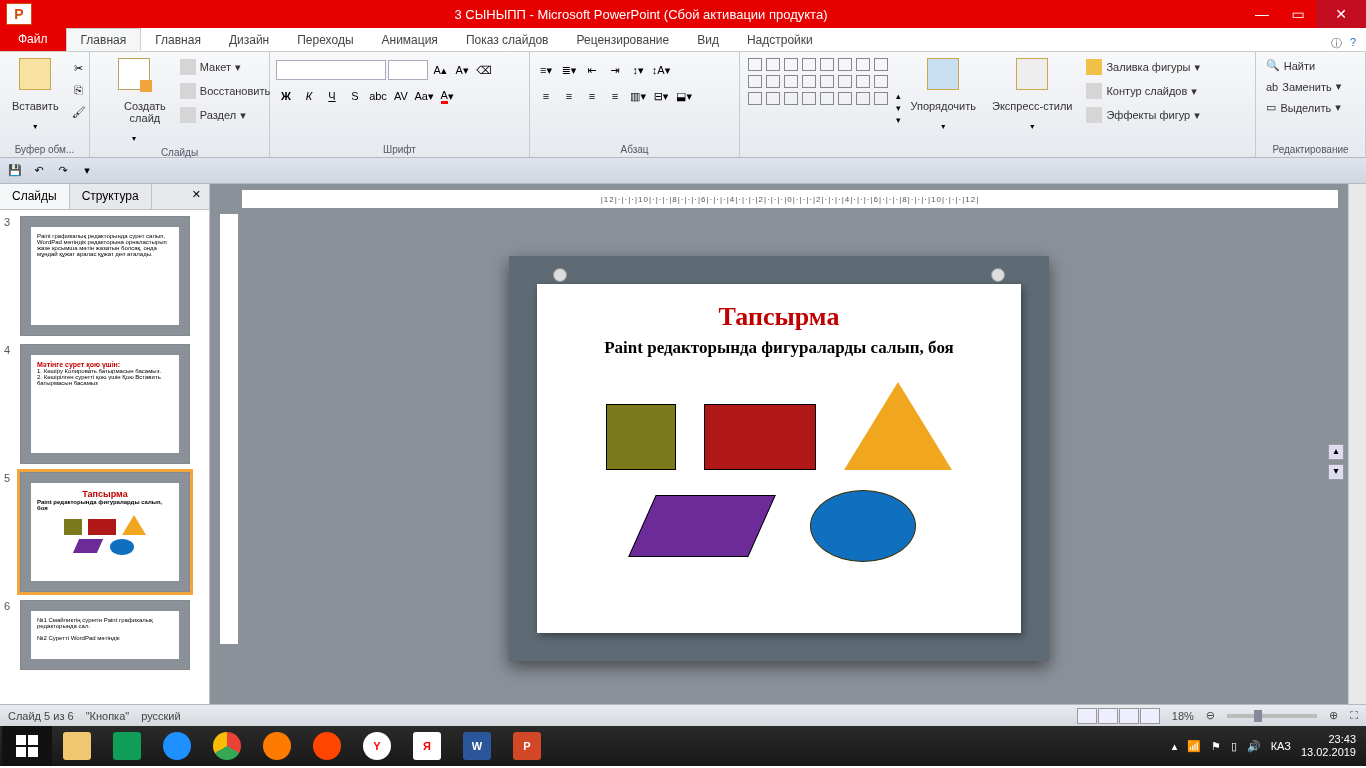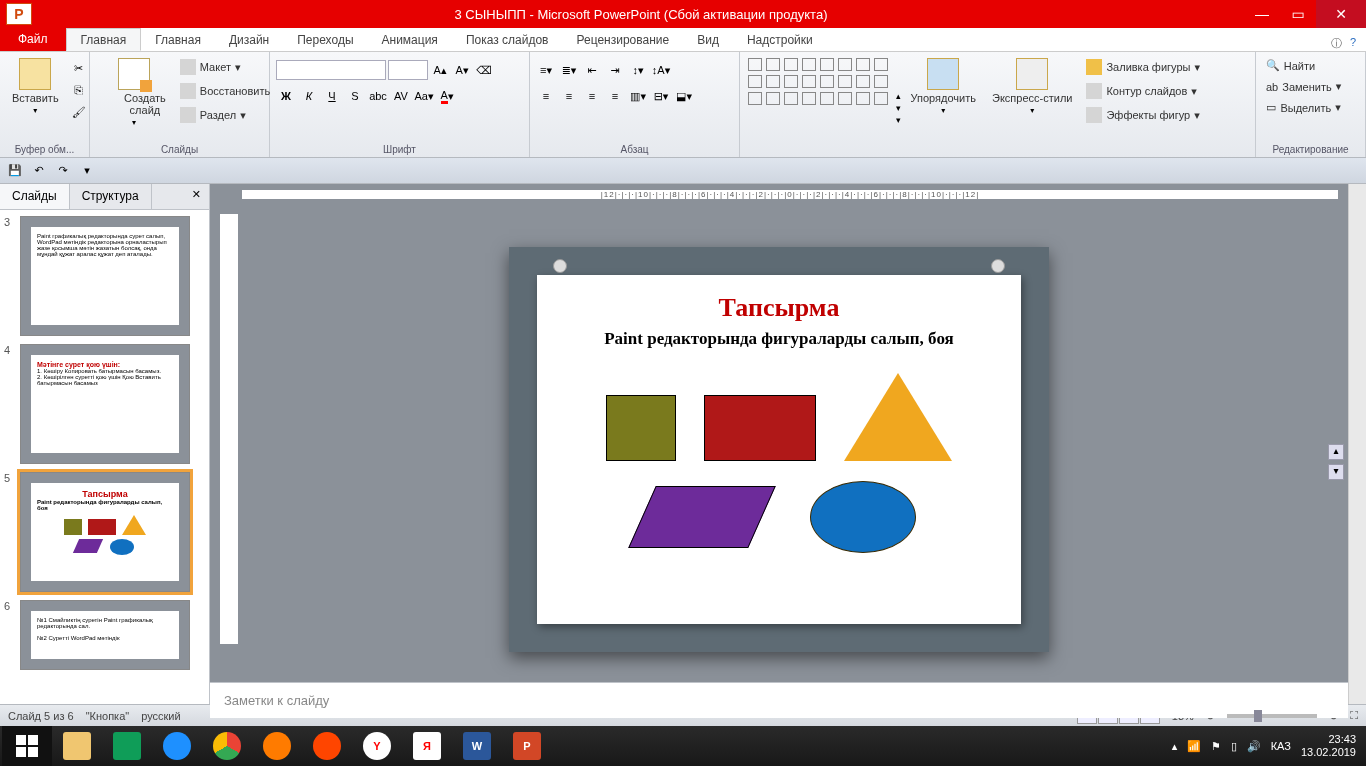--- a/index.html
+++ b/index.html
@@ -12,21 +12,21 @@
 .titlebar .winbtn.close{background:#c40d20;width:50px;}
 .tabs{height:24px;background:#fff;border-bottom:1px solid #ccc;display:flex;align-items:flex-end;}
 .file-tab{background:#e60000;color:#fff;padding:4px 18px;height:24px;display:flex;align-items:center;font-size:12px;}
 .tab{padding:4px 14px;height:23px;display:flex;align-items:center;font-size:12px;color:#444;cursor:pointer;}
 .tab.active{background:#f5f6f7;border:1px solid #ccc;border-bottom:1px solid #f5f6f7;}
 .tabs-right{margin-left:auto;display:flex;gap:8px;padding-right:10px;color:#666;}
 .ribbon{height:106px;background:linear-gradient(#f7f8fa,#e6e9ee);border-bottom:1px solid #b5b9bf;display:flex;}
 .group{border-right:1px solid #c7cbd1;padding:4px 6px 0;display:flex;flex-direction:column;}
 .group-body{flex:1;display:flex;gap:4px;}
 .group-label{text-align:center;font-size:10px;color:#556;padding:2px 0;position:relative;}
-.bigbtn{display:flex;flex-direction:column;align-items:center;justify-content:flex-start;padding:2px 6px;gap:2px;cursor:pointer;}
+.bigbtn{display:flex;flex-direction:column;align-items:center;justify-content:flex-start;padding:2px 6px;gap:10px;cursor:pointer;}
 .bigbtn .ic{width:32px;height:32px;background:#f1d27a;border:1px solid #caa74a;}
 .bigbtn .lbl{font-size:11px;color:#333;text-align:center;}
 .smallcol{display:flex;flex-direction:column;gap:2px;justify-content:flex-start;padding-top:2px;}
 .smallbtn{width:20px;height:20px;border:1px solid transparent;display:flex;align-items:center;justify-content:center;cursor:pointer;}
 .menu-item{display:flex;align-items:center;gap:4px;padding:1px 4px;cursor:pointer;color:#333;}
 .menu-item .ic{width:16px;height:16px;background:#d5d5d5;}
 .font-row{display:flex;gap:2px;align-items:center;}
 .font-box{border:1px solid #aab;background:#fff;height:20px;width:110px;}
 .size-box{border:1px solid #aab;background:#fff;height:20px;width:40px;}
 .row{display:flex;gap:3px;}
@@ -355,21 +355,20 @@
             <div class="para"></div>
             <div class="oval"></div>
           </div>
         </div>
       </div>
     </div>
     <div class="nav-arrows">
       <div>▴</div>
       <div>▾</div>
     </div>
-    <div class="notes">Заметки к слайду</div>
   </div>
   <div class="scroll-v"></div>
 </div>
 
 <div class="statusbar">
   <span>Слайд 5 из 6</span>
   <span>"Кнопка"</span>
   <span>русский</span>
   <div class="spacer"></div>
   <div class="view-btns">

